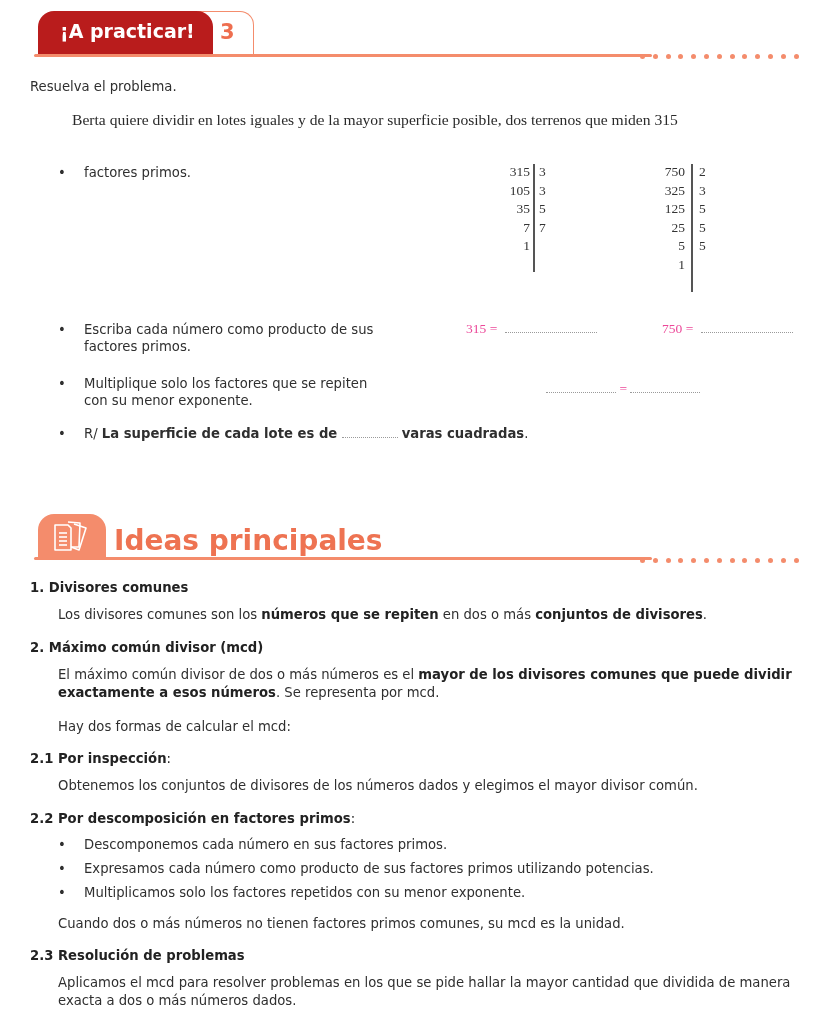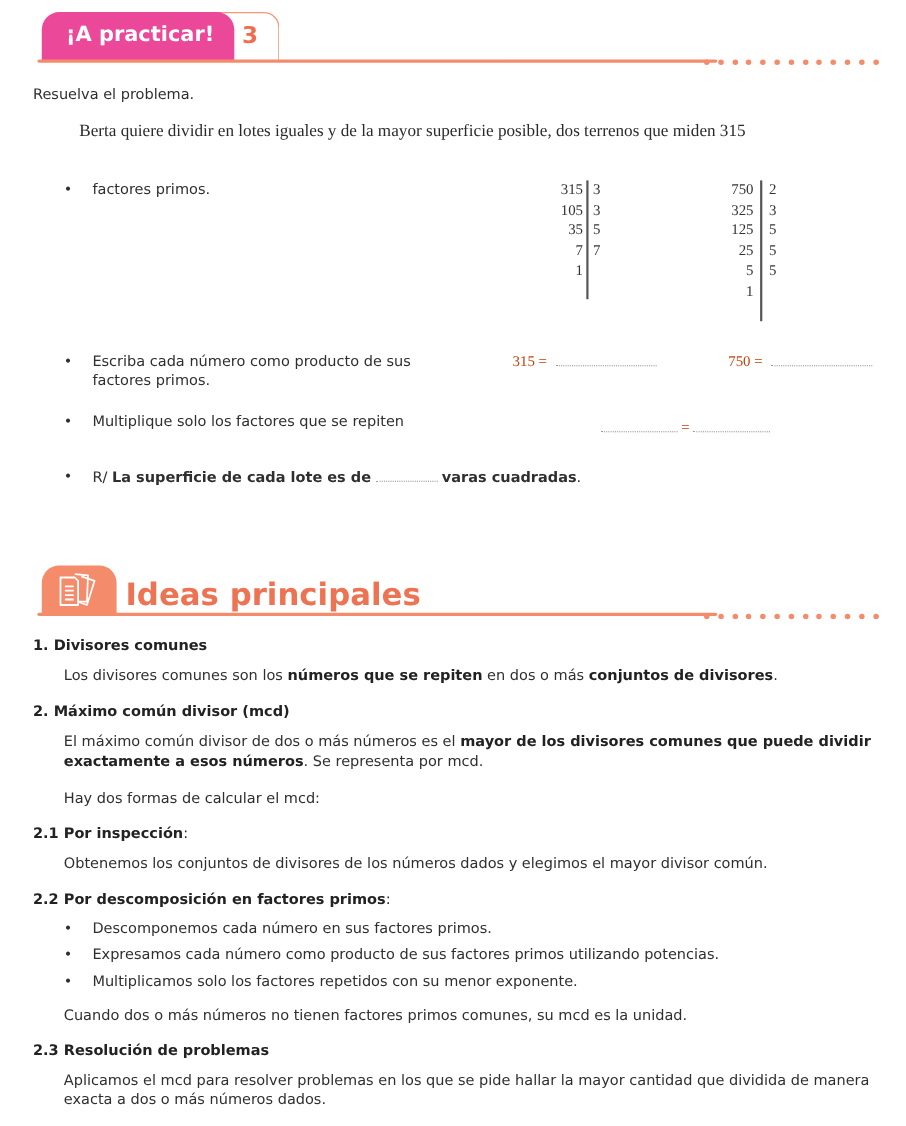--- a/index.html
+++ b/index.html
@@ -4,21 +4,21 @@
 <style>
   html, body { margin: 0; padding: 0; background: #ffffff; }
   body {
     width: 824px; height: 1024px; position: relative; overflow: hidden;
     font-family: "DejaVu Sans", sans-serif; color: #2a2a2a;
   }
 
   
   .tab-main {
     position: absolute; left: 38px; top: 11px; width: 175px; height: 45px;
-    background: #ec4899; border-radius: 16px 16px 0 0;
+    background: #b91c1c; border-radius: 16px 16px 0 0;
   }
   .tab-main span {
     position: absolute; left: 22px; top: 9px; color: #fff;
     font-weight: bold; font-size: 19px; font-family: "DejaVu Sans", sans-serif;
   }
   .tab-num {
     position: absolute; left: 198px; top: 11px; width: 54px; height: 44px;
     background: #fff; border: 1.5px solid #f48c6c; border-bottom: none;
     border-radius: 0 14px 0 0;
   }
@@ -32,21 +32,21 @@
 
   .p { position: absolute; font-size: 13.2px; line-height: 17px; color: #2f2f2f; }
   .problem { font-family: "Liberation Serif", serif; font-size: 15.6px; line-height: 20px; color: #2a2a2a; }
   .bullet::before { content: "•"; position: absolute; left: -26px; }
 
   
   .ftab { position: absolute; font-family: "Liberation Serif", serif; font-size: 13.5px; line-height: 18.5px; color: #333; }
   .ftab .bar { position: absolute; width: 1.6px; background: #555; }
 
   .blank { display: inline-block; border-bottom: 1px dotted #9a9a9a; height: 12px; vertical-align: baseline; }
-  .eq { position: absolute; font-family: "Liberation Serif", serif; font-size: 13.5px; color: #c2410c; white-space: nowrap; }
+  .eq { position: absolute; font-family: "Liberation Serif", serif; font-size: 13.5px; color: #ec4899; white-space: nowrap; }
 
   
   .ideas-tab {
     position: absolute; left: 38px; top: 514px; width: 68px; height: 44px;
     background: #f48c6c; border-radius: 16px 16px 0 0;
   }
   .ideas-title {
     position: absolute; left: 114px; top: 524px; color: #ee7352;
     font-weight: bold; font-size: 28px;
   }
@@ -137,20 +137,21 @@
   <span>315 =</span>
   <span class="blank" style="width:92px; margin-left:4px;"></span>
 </div>
 <div class="eq" style="left:662px; top:320px;">
   <span>750 =</span>
   <span class="blank" style="width:92px; margin-left:4px;"></span>
 </div>
 
 <div class="p bullet" style="left:84px; top:375px;">
   <div>Multiplique solo los factores que se repiten</div>
+  <div>con su menor exponente.</div>
 </div>
 <div class="eq" style="left:546px; top:380px;">
   <span class="blank" style="width:70px;"></span>
   <span>=</span>
   <span class="blank" style="width:70px;"></span>
 </div>
 
 <div class="p bullet" style="left:84px; top:425px; white-space:nowrap;">
   <span>R/</span>
   <b>La superficie de cada lote es de</b>

